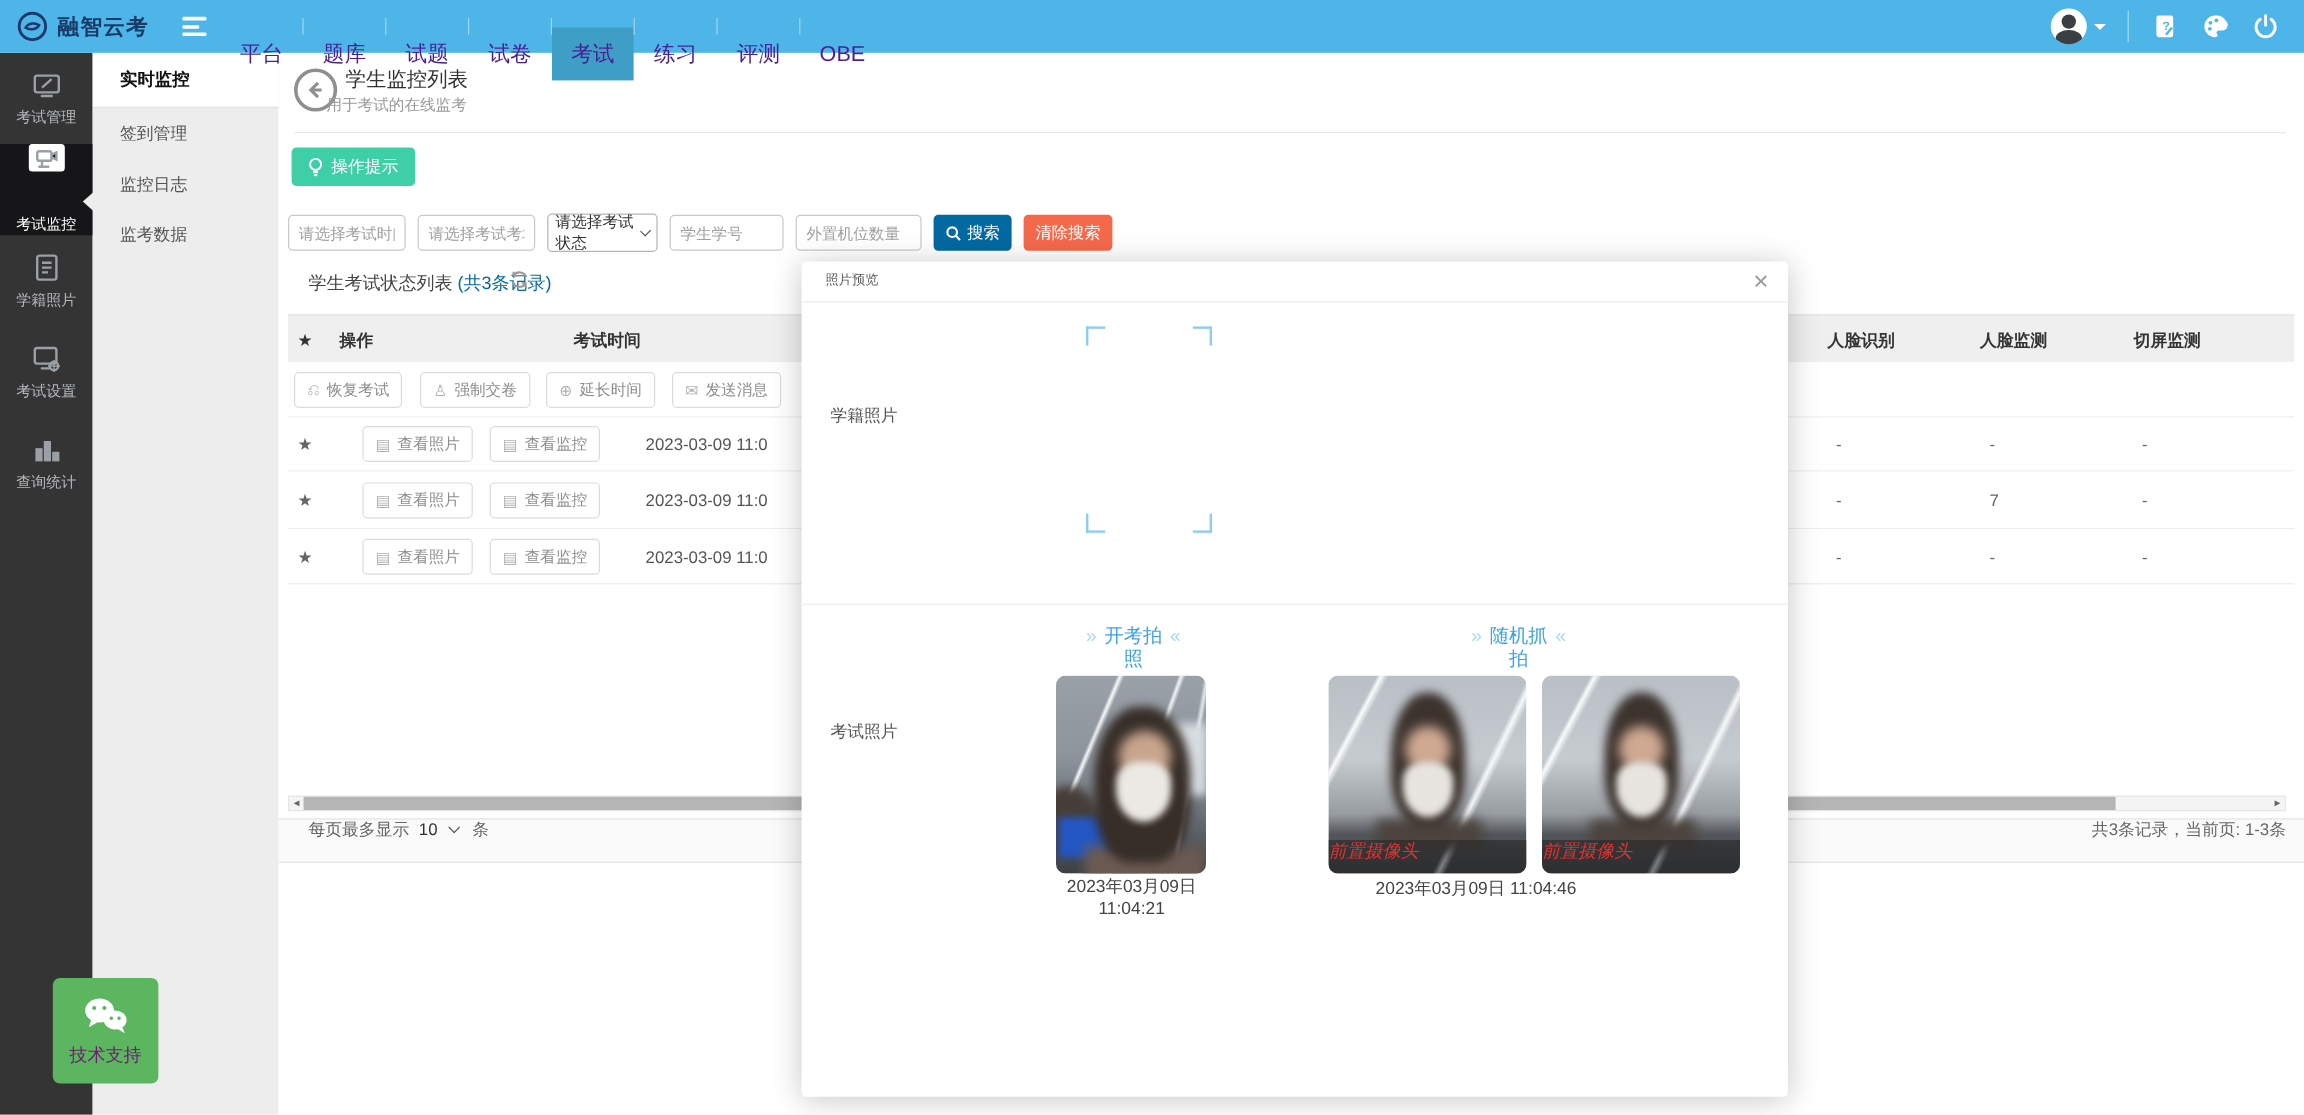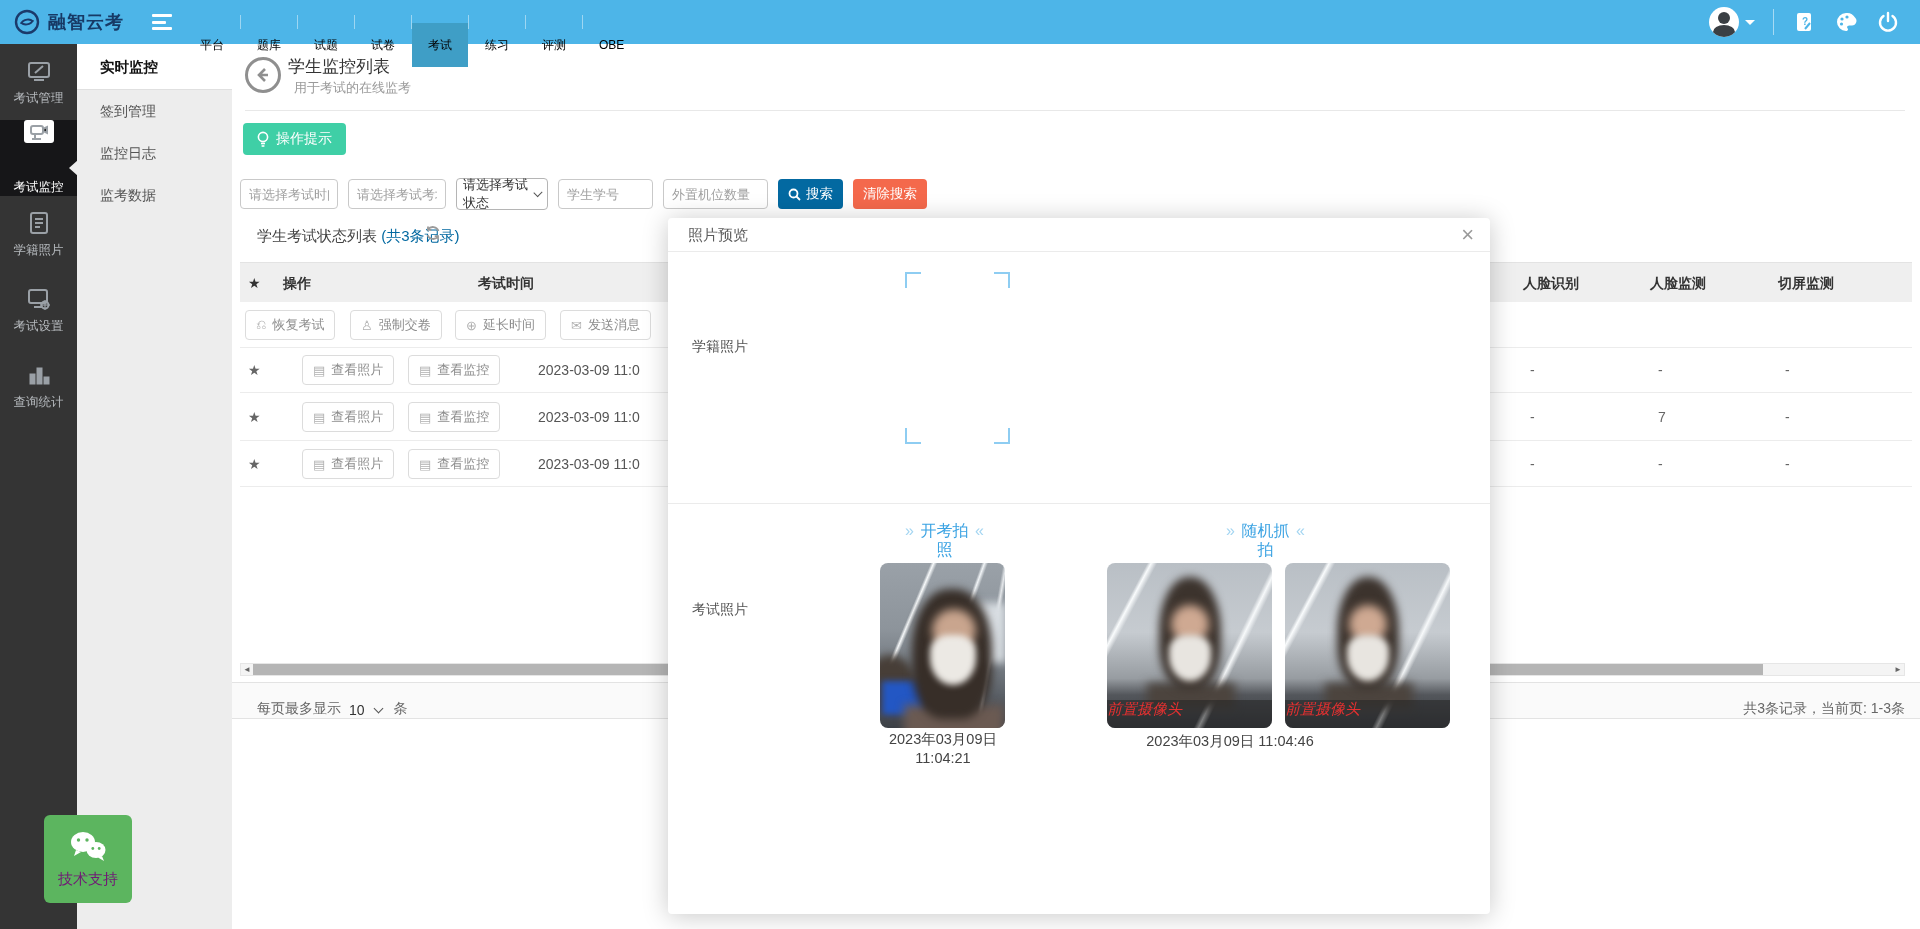--- a/index.html
+++ b/index.html
@@ -12,21 +12,21 @@
   
   .topbar { position:absolute; left:0; top:0; width:1920px; height:44px;
     background:#4db5e8; display:flex; align-items:center; z-index:4; }
   .brand { display:flex; align-items:center; gap:8px; padding-left:14px; cursor:pointer; }
   .brand-name { font-size:18px; font-weight:bold; color:#173a66; letter-spacing:1px; }
   .menu-toggle { margin-left:28px; width:20px; height:16px; display:flex; flex-direction:column;
     justify-content:space-between; cursor:pointer; }
   .menu-toggle i { display:block; height:3px; background:#fff; border-radius:1px; }
   .menu-toggle i:nth-child(2){ width:70%; }
   .nav { display:flex; align-items:center; height:44px; margin-left:12px; }
-  .nav-item { height:44px; line-height:44px; padding:0 16px; color:#000000; font-size:12px;
+  .nav-item { height:44px; line-height:44px; padding:0 16px; color:#4c1d95; font-size:18px;
     cursor:pointer; white-space:nowrap;margin-top:45px; }
   .nav-item.active { background:#3f9ec6; }
   .nav-sep { width:1px; height:14px; background:rgba(255,255,255,.45); }
   .topbar-right { margin-left:auto; display:flex; align-items:center; gap:18px; padding-right:20px; }
   .avatar-wrap { display:flex; align-items:center; gap:6px; cursor:pointer; }
   .avatar { width:30px; height:30px; border-radius:50%; background:#fff; position:relative; overflow:hidden; }
   .avatar .head { position:absolute; left:9px; top:5px; width:12px; height:12px; border-radius:50%; background:#3a3f44; }
   .avatar .body { position:absolute; left:4px; top:18px; width:22px; height:14px; border-radius:50% 50% 0 0; background:#3a3f44; }
   .caret-down { width:0; height:0; border-left:5px solid transparent; border-right:5px solid transparent;
     border-top:5px solid #fff; }
@@ -50,21 +50,21 @@
   .submenu { position:absolute; left:77px; top:44px; width:155px; height:885px; background:#ededed; z-index:2; }
   .sub-item { padding-left:23px; height:42px; line-height:42px; font-size:14px; color:#555; cursor:pointer; }
   .sub-item.active { background:#fff; height:46px; line-height:46px; font-weight:bold; font-size:14.5px;
     color:#111; border-bottom:1px solid #e0e0e0; }
 
   
   .main { position:absolute; left:232px; top:44px; width:1688px; height:885px; background:#fff; }
   .back-btn { position:absolute; left:13px; top:13px; width:36px; height:36px; border-radius:50%;
     border:3px solid #8f8f8f; display:flex; align-items:center; justify-content:center; cursor:pointer; }
   .page-title { position:absolute; left:56px; top:11px; font-size:17px; color:#333; }
-  .page-subtitle { position:absolute; left:62px; top:35px; font-size:13px; color:#9a9a9a; }
+  .page-subtitle { position:absolute; left:40px; top:35px; font-size:13px; color:#9a9a9a; }
   .header-divider { position:absolute; left:13px; top:66px; width:1660px; height:1px; background:#e8e8e8; }
   .tip-btn { position:absolute; left:11px; top:79px; height:32px; padding:0 14px; background:#3fcfa6;
     border:none; border-radius:4px; color:#fff; font-size:14px; display:flex; align-items:center; gap:7px; cursor:pointer; }
 
   .filters { position:absolute; left:8px; top:134px; display:flex; align-items:center; gap:10px; }
   .f-input { width:98px; height:30px; border:1px solid #c9c9c9; border-radius:4px; padding:0 8px;
     font-size:13px; color:#333; font-family:inherit; }
   .f-input::placeholder { color:#a0a0a0; }
   .f-select { width:92px; height:32px; border:1px solid #b5b5b5; border-radius:4px; padding:0 6px;
     font-size:13px; color:#333; display:flex; align-items:center; justify-content:space-between;
@@ -91,30 +91,30 @@
   .act-btn .ic { color:#b0b0b0; font-size:13px; }
   .date-cell { color:#555 !important; white-space:nowrap; overflow:hidden; }
 
   .hscroll { position:absolute; left:8px; top:619px; width:1665px; height:13px; background:#f4f4f4;
     border:1px solid #e6e6e6; display:flex; align-items:center; }
   .hs-arrow { width:12px; font-size:8px; color:#666; text-align:center; cursor:pointer; line-height:11px; }
   .hs-thumb { height:11px; width:1510px; background:#b5b5b5; cursor:pointer; }
   .hs-track { flex:1; }
 
   .pagebar { position:absolute; left:0; top:638px; width:1688px; height:37px; background:#fafafa;
-    border-top:1px solid #e3e3e3; border-bottom:1px solid #e3e3e3; display:flex; align-items:flex-end;
+    border-top:1px solid #e3e3e3; border-bottom:1px solid #e3e3e3; display:flex; align-items:flex-start;
     font-size:14px; color:#666; }
   .pp-select { display:flex; align-items:center; gap:10px; margin-left:8px; cursor:pointer; color:#333; }
   .page-summary { margin-left:auto; margin-right:15px; }
 
   
   .modal { position:absolute; left:668px; top:218px; width:822px; height:696px; background:#fff;
     border-radius:4px; box-shadow:0 2px 26px rgba(0,0,0,.22); z-index:10; }
   .modal-header { position:relative; height:34px; border-bottom:1px solid #ebebeb; }
-  .modal-title { position:absolute; left:20px; top:8px; font-size:15px; color:#5a5a5a; }
+  .modal-title { position:absolute; left:20px; top:8px; font-size:11px; color:#5a5a5a; }
   .modal-close { position:absolute; right:16px; top:3px; font-size:22px; color:#9a9a9a; cursor:pointer;
     font-weight:300; line-height:28px; }
   .m-label { position:absolute; font-size:14px; color:#555; }
   .frame { position:absolute; left:237px; top:54px; width:105px; height:172px; }
   .frame i { position:absolute; width:16px; height:16px; border:0 solid #8ecdf2; }
   .frame .tl { left:0; top:0; border-left-width:2px; border-top-width:2px; }
   .frame .tr { right:0; top:0; border-right-width:2px; border-top-width:2px; }
   .frame .bl { left:0; bottom:0; border-left-width:2px; border-bottom-width:2px; }
   .frame .br { right:0; bottom:0; border-right-width:2px; border-bottom-width:2px; }
   .m-divider { position:absolute; left:0; top:285px; width:822px; height:1px; background:#ebebeb; }

